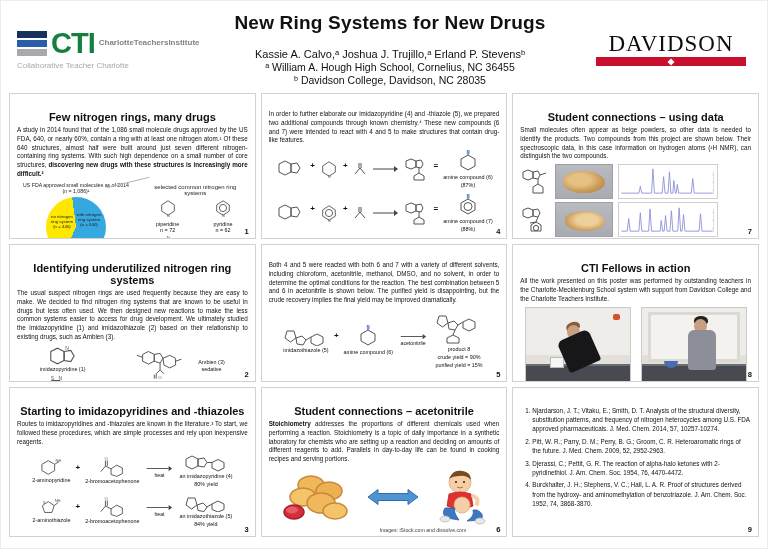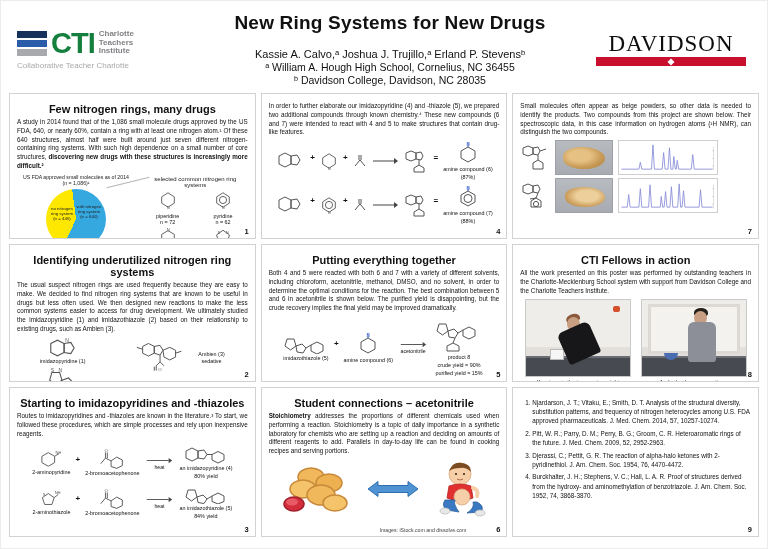--- a/index.html
+++ b/index.html
@@ -17,31 +17,31 @@
   .poster-title{font-size:19px;font-weight:bold;letter-spacing:.2px;}
   .authors{font-size:11px;margin-top:14px;}
   .affil{font-size:10.5px;margin-top:1px;}
 
   .cti{display:flex;flex-direction:column;}
   .cti-top{display:flex;align-items:center;}
   .cti-bars{display:flex;flex-direction:column;gap:2px;margin-right:4px;}
   .cti-bar{width:30px;height:7px;}
   .bar1{background:#16325c;} .bar2{background:#2a5caa;} .bar3{background:#a7a9ac;}
   .cti-acronym{font-size:29px;font-weight:bold;color:#15803d;line-height:1;letter-spacing:-1px;}
-  .cti-lines{margin-left:4px;display:flex;flex-direction:column;}
+  .cti-lines{margin-left:4px;display:flex;}
   .cti-line{font-size:8px;font-weight:bold;color:#808285;line-height:1.1;}
   .cti-tagline{font-size:8px;color:#a7a9ac;margin-top:3px;}
 
   .davidson-name{font-family:"Liberation Serif", serif;font-size:23px;color:#0d0d0d;letter-spacing:1px;line-height:1;}
   .davidson-bar{width:150px;height:9px;background:#c8102e;margin-top:2px;position:relative;}
   .davidson-diamond{position:absolute;left:50%;top:50%;width:5px;height:5px;background:#fff;transform:translate(-50%,-50%) rotate(45deg);}
 
   
   .grid{display:grid;grid-template-columns:1fr 1fr 1fr;grid-template-rows:146px 138px 150px;gap:5px;margin:2px 8px 0 8px;}
-  .panel{border:1px solid #d2d2d2;background:#fff;position:relative;box-sizing:border-box;padding:8px 7px;overflow:hidden;}
+  .panel{border:1px solid #d2d2d2;background:#fff;position:relative;box-sizing:border-box;padding:16px 7px;overflow:hidden;}
   .panel-title{text-align:center;font-weight:bold;font-size:11px;margin:1px 0 3px 0;}
   .panel-body{font-size:6.3px;line-height:1.4;text-align:justify;}
   .panel-num{position:absolute;bottom:2px;right:6px;font-size:7.5px;font-weight:bold;}
   .b{font-weight:bold;}
 
   
   .p1-content{display:flex;margin-top:3px;}
   .pie-wrap{width:118px;flex:0 0 auto;position:relative;}
   .pie-title{font-size:5.2px;text-align:center;color:#222;line-height:1.2;width:110px;margin:0 auto;}
   .pie{width:60px;height:60px;border-radius:50%;margin:3px auto 0 auto;
@@ -269,20 +269,21 @@
               <text class="atom atom-blue" x="8.6" y="5">N</text>
             </svg>
           <div class="rxn-label">amine compound (7)</div>
           <div class="rxn-label">(88%)</div>
         </div>
       </div>
       <div class="panel-num">4</div>
     </div>
 
     <div class="panel">
+      <div class="panel-title">Student connections – using data</div>
       <div class="panel-body">Small molecules often appear as beige powders, so other data is needed to identify the products.  Two compounds from this project are shown below.  Their spectroscopic data, in this case information on hydrogen atoms (¹H NMR), can distinguish the two compounds.</div>
       <div class="data-row">
         <svg width="30" height="30" viewBox="0 0 30 30">
             <polygon class="struct" points="3,5 8,3 13,5 13,11 8,13 3,11"></polygon>
             <polygon class="struct" points="13,5 18,4 20,8 18,12 13,11"></polygon>
             <path class="struct" d="M20,8 L26,6 M18,12 L18,17"></path>
             <polygon class="struct" points="18,17 23,20 23,26 13,26 13,20"></polygon>
           </svg>
         <div class="powder">
             <div class="blob"></div>
@@ -347,21 +348,20 @@
           <div class="struct-label">
             <div>Ambien (3)</div>
             <div>sedative</div>
           </div>
         </div>
       </div>
       <div class="panel-num">2</div>
     </div>
 
     <div class="panel">
-      <div class="panel-title">Putting everything together</div>
       <div class="panel-body">Both 4 and 5 were reacted with both 6 and 7 with a variety of different solvents, including chloroform, acetonitrile, methanol, DMSO, and no solvent, in order to determine the optimal conditions for the reaction.  The best combination between 5 and 6 in acetonitrile is shown below.  The purified yield is disappointing, but the crude recovery implies the final yield may be improved dramatically.</div>
       <div class="rxn-row" style="margin-top:6px;">
         <div class="rxn-item">
           <svg width="46" height="20" viewBox="0 0 46 20">
               <polygon class="struct" points="4,5 11,5 13,12 7.5,16 2,12"></polygon>
               <polygon class="struct" points="13,12 19,10 23,14 20,19 14,18"></polygon>
               <path class="struct" d="M23,14 L28,11"></path>
               <polygon class="struct" points="28,11 34,8 40,11 40,17 34,20 28,17"></polygon>
             </svg>
           <div class="rxn-label">imidazothiazole (5)</div>

